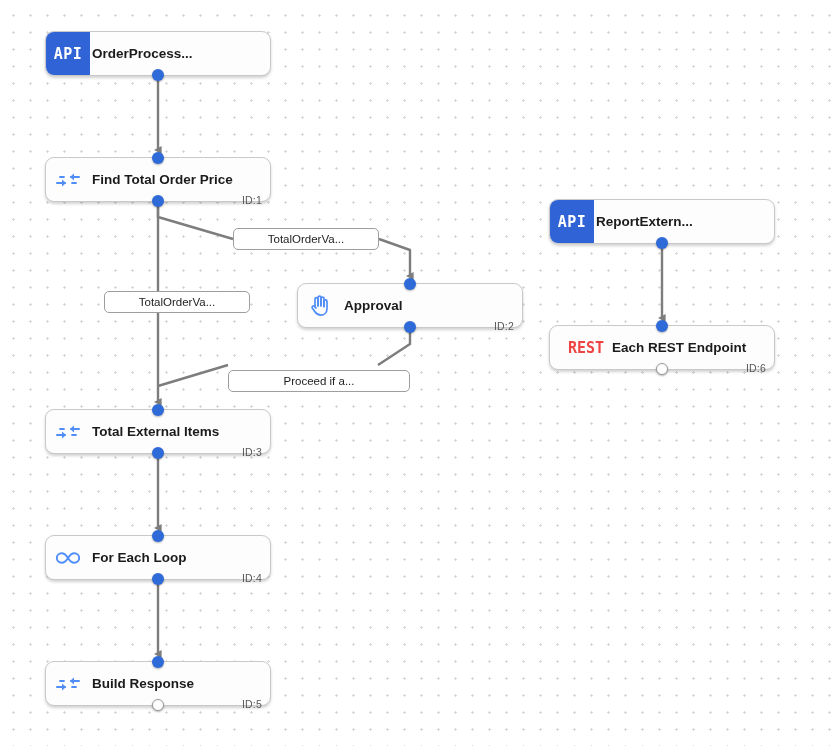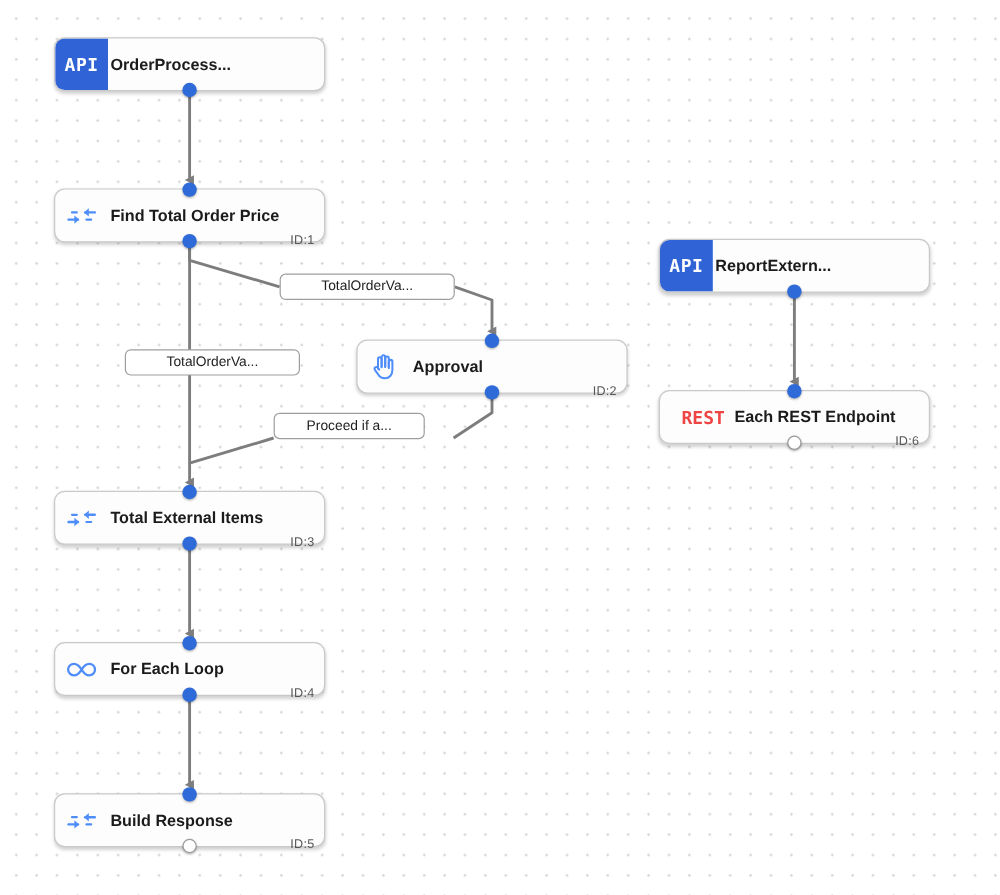--- a/index.html
+++ b/index.html
@@ -177,21 +177,21 @@
   </svg>
 
   <div class="edge-label" style="left:233px; top:228px; width:146px;">
     <span>TotalOrderVa...</span>
   </div>
 
   <div class="edge-label" style="left:104px; top:291px; width:146px;">
     <span>TotalOrderVa...</span>
   </div>
 
-  <div class="edge-label" style="left:228px; top:344px; width:126px;">
+  <div class="edge-label" style="left:228px; top:370px; width:182px;">
     <span>Proceed if a...</span>
   </div>
 
   <div class="node" style="left:45px; top:31px; width:226px; height:45px;">
     <div class="node-inner">
       <div class="badge-api">API</div>
       <div class="node-label">OrderProcess...</div>
     </div>
     <div class="port filled bottom"></div>
   </div>

